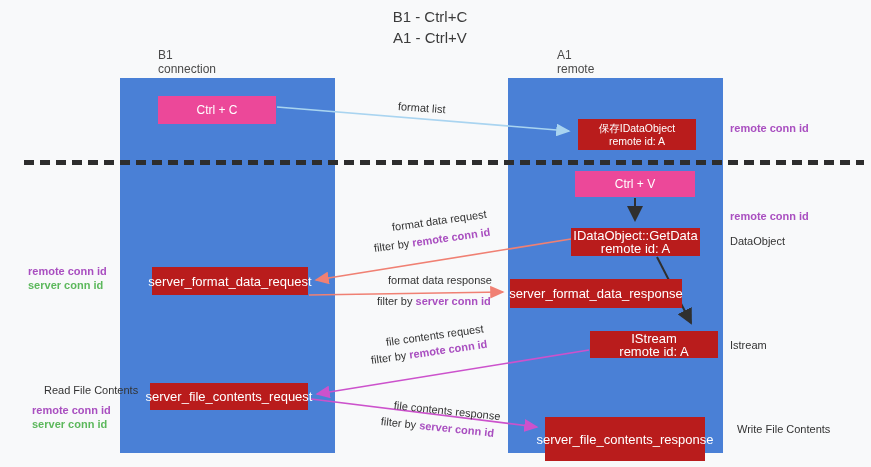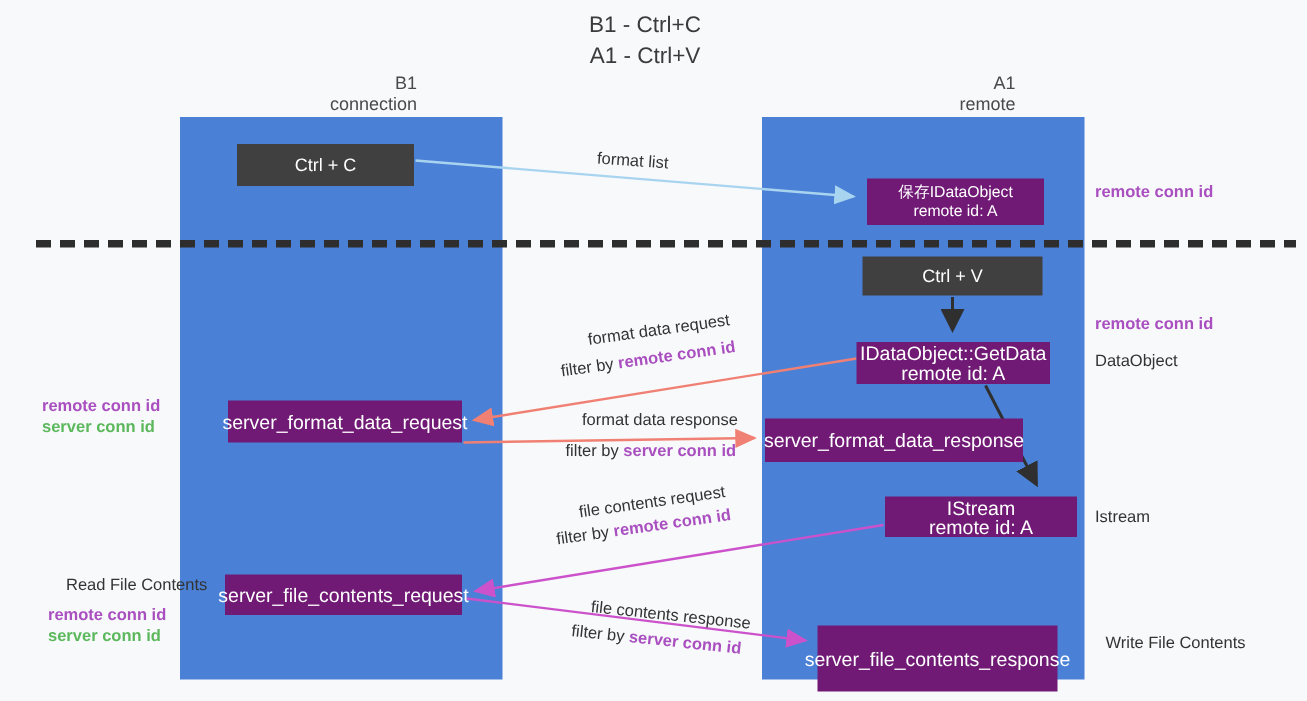--- a/index.html
+++ b/index.html
@@ -14,38 +14,38 @@
     overflow:hidden;
     padding-left:40px;
   }
   .abs{position:absolute;}
   .title{
     left:330px;top:6px;width:200px;
     text-align:center;
     font-size:15px;line-height:21px;color:#3b3b3b;
   }
   .lane-header{
-    width:120px;text-align:right;
+    width:120px;text-align:left;
     font-size:12px;line-height:14px;color:#4a4a4a;
   }
   .lane{
     width:215px;height:375px;top:78px;
     background:#4a80d6;
   }
   .divider{
     left:24px;top:160px;width:840px;height:5px;
     background:repeating-linear-gradient(90deg,#2d2d2d 0 10px,transparent 10px 16px);
   }
   .node{
     display:flex;flex-direction:column;align-items:center;justify-content:center;
     color:#ffffff;font-size:13px;line-height:13px;
     text-align:center;box-sizing:border-box;
   }
-  .node.green{background:#404040;font-size:12px;}
-  .node.orange{background:#701a75;}
+  .node.green{background:#ec4899;font-size:12px;}
+  .node.orange{background:#b91c1c;}
   .edge-label{
     font-size:11px;color:#333;white-space:nowrap;
     transform-origin:left center;
   }
   .edge-label b.purple{color:#a94fc0;}
   .side-label{
     font-size:11px;color:#333;white-space:nowrap;
   }
   .side-label.purple{color:#a94fc0;font-weight:bold;}
   .side-label.green{color:#5cb85c;font-weight:bold;}

